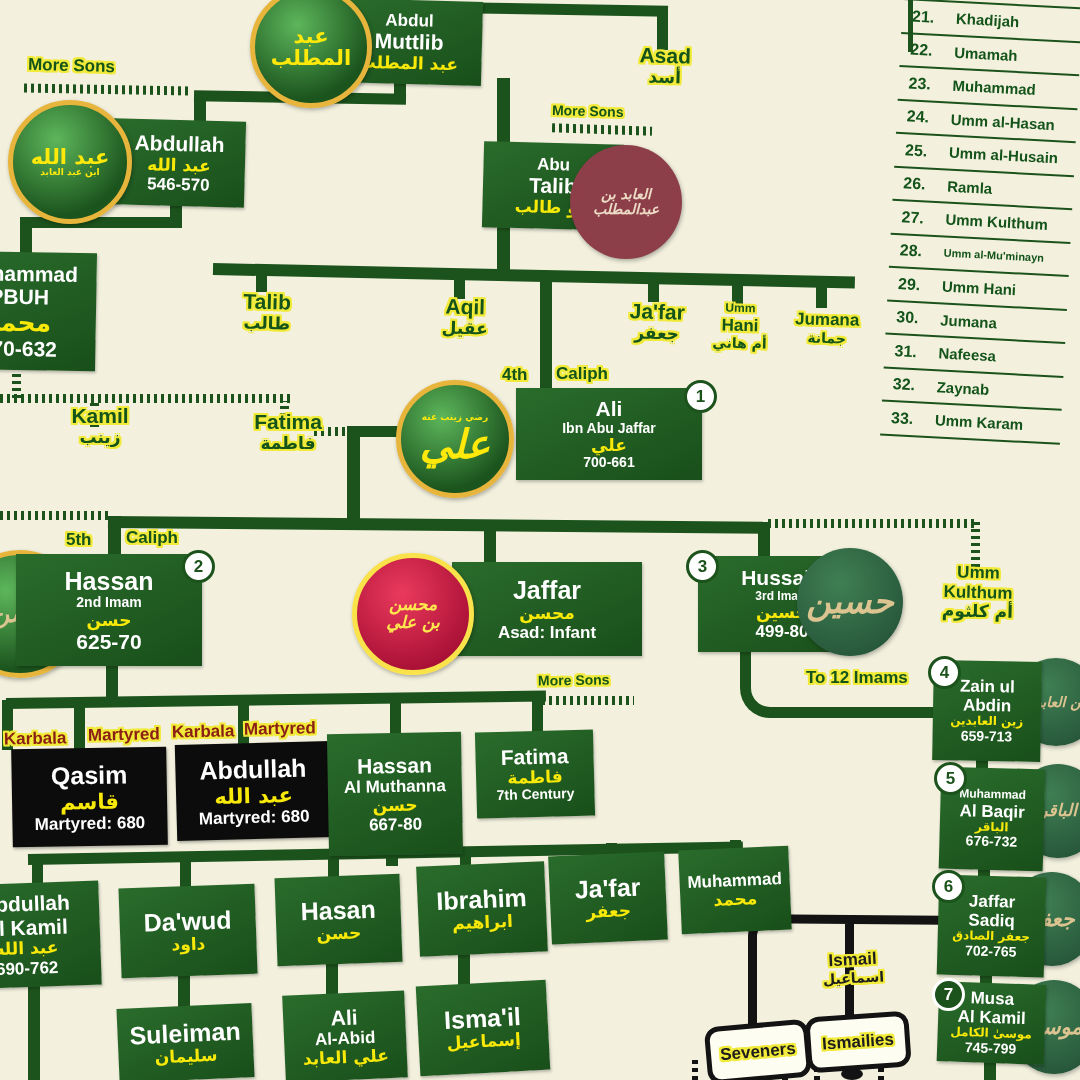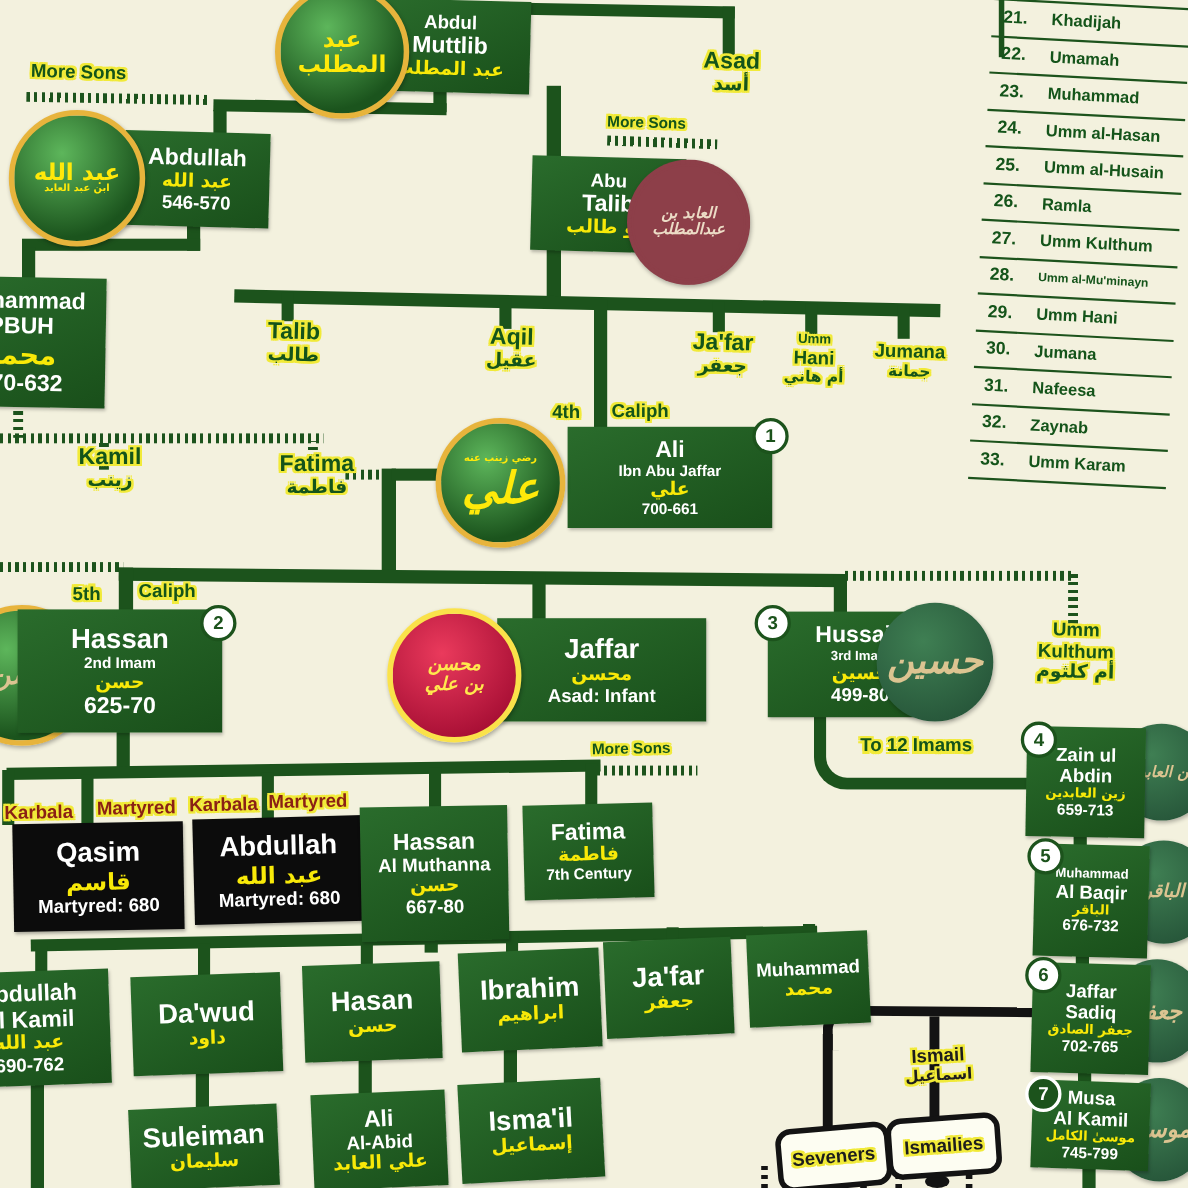--- a/index.html
+++ b/index.html
@@ -242,21 +242,21 @@
   </div>
   <div class="num" style="left:686px;top:550px">3</div>
   <div class="circ circ-imam" style="left:797px;top:548px;width:106px;height:108px;z-index:5">
     <div class="ar" style="font-size:34px;font-style:italic">حسين</div>
   </div>
   <div class="lab" style="left:928px;top:563px;width:100px;transform:rotate(1.5deg)">
     <div class="t-md">Umm</div>
     <div class="t-md">Kulthum</div>
     <div class="ar t-md">أم كلثوم</div>
   </div>
-  <div class="lab t-md" style="left:782px;top:668px">To 12 Imams</div>
+  <div class="lab t-md" style="left:806px;top:668px">To 12 Imams</div>
 
   <div class="circ circ-imam" style="left:1012px;top:658px;width:88px;height:88px;z-index:3">
     <div class="ar t-sm" style="font-style:italic">زين العابدين</div>
   </div>
   <div class="gbox" style="left:933px;top:661px;width:108px;height:100px;transform:rotate(1deg);z-index:4">
     <div class="t-md">Zain ul</div>
     <div class="t-md">Abdin</div>
     <div class="ar yel t-xs">زين العابدين</div>
     <div class="t-sm">659-713</div>
   </div>

